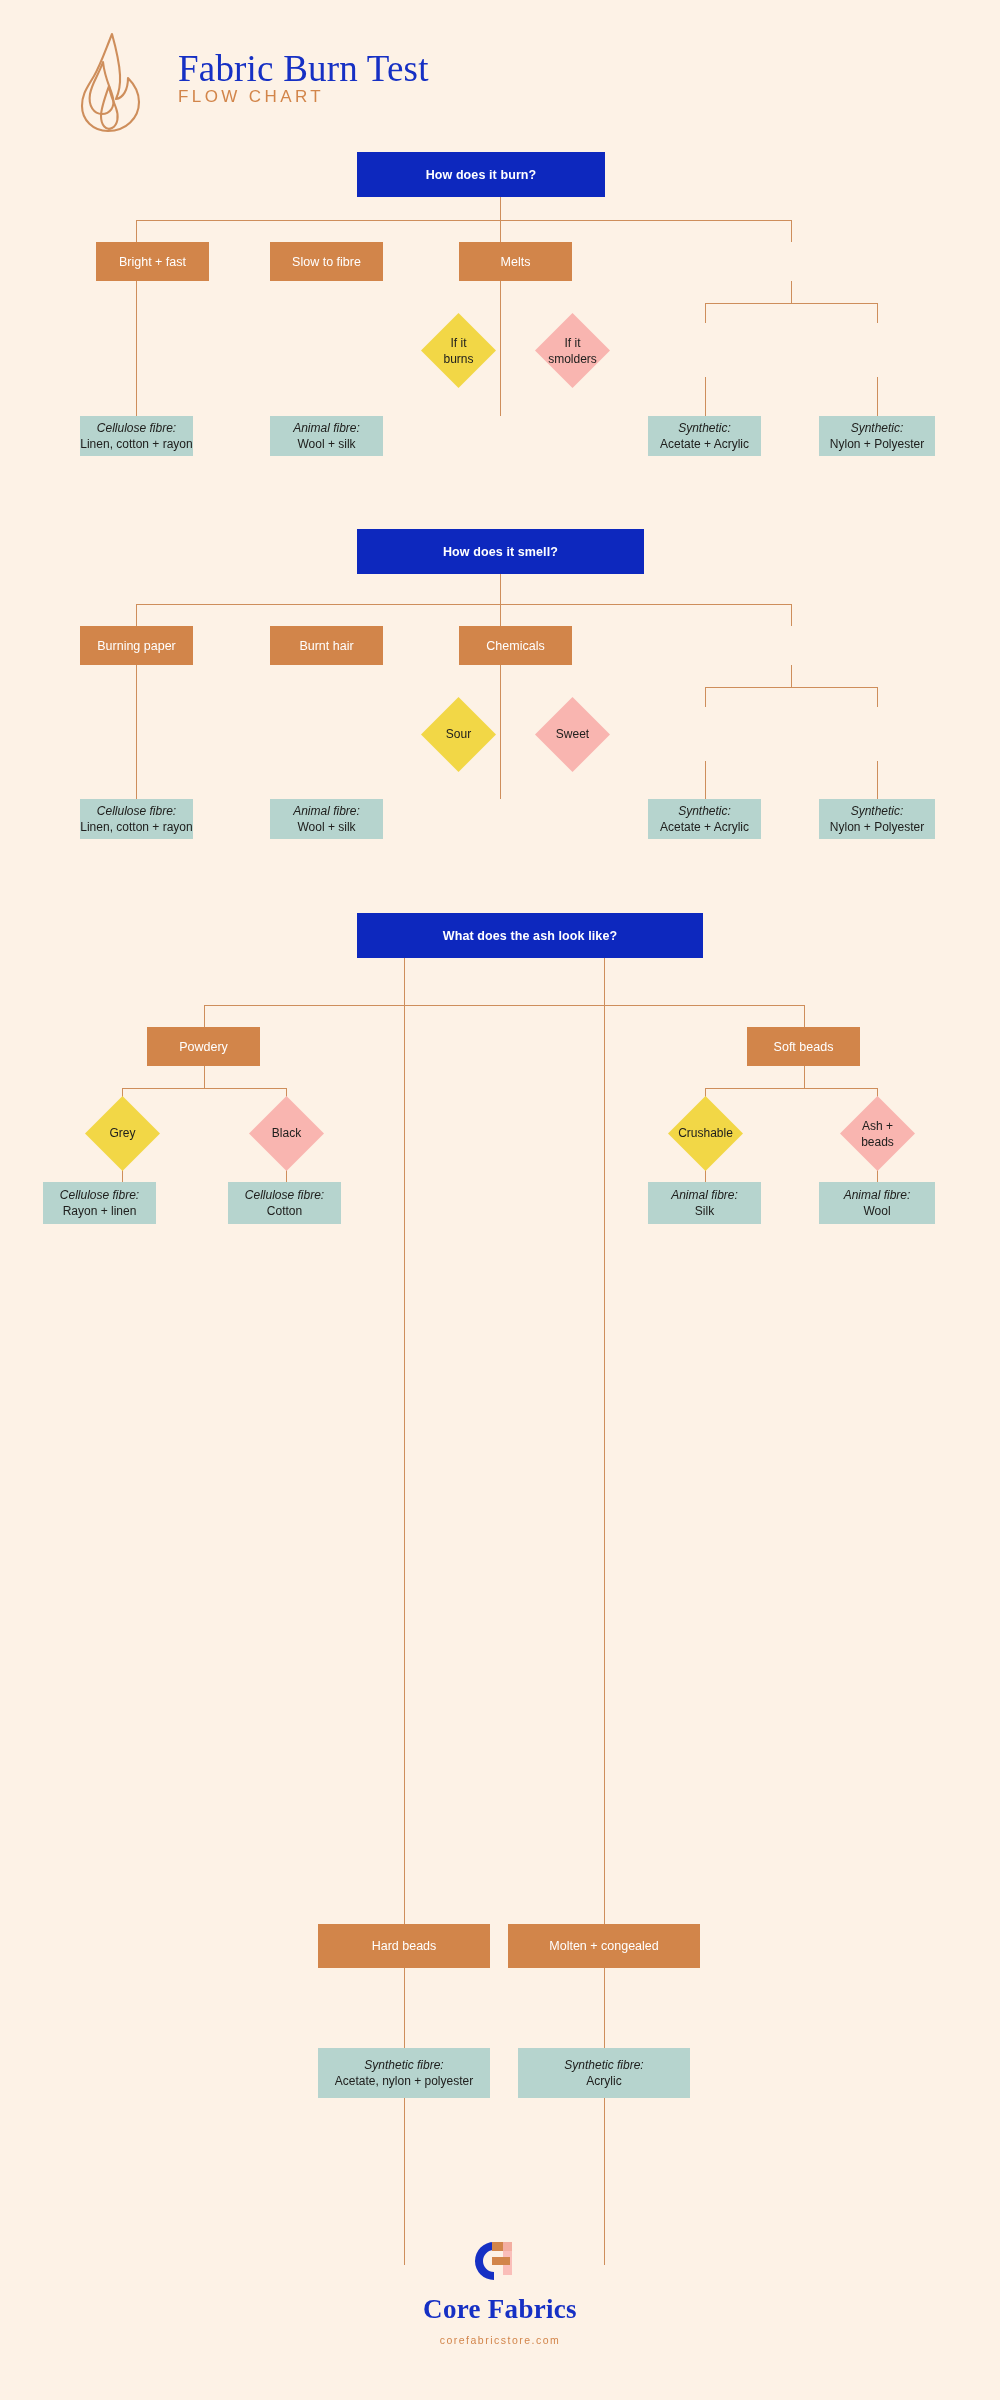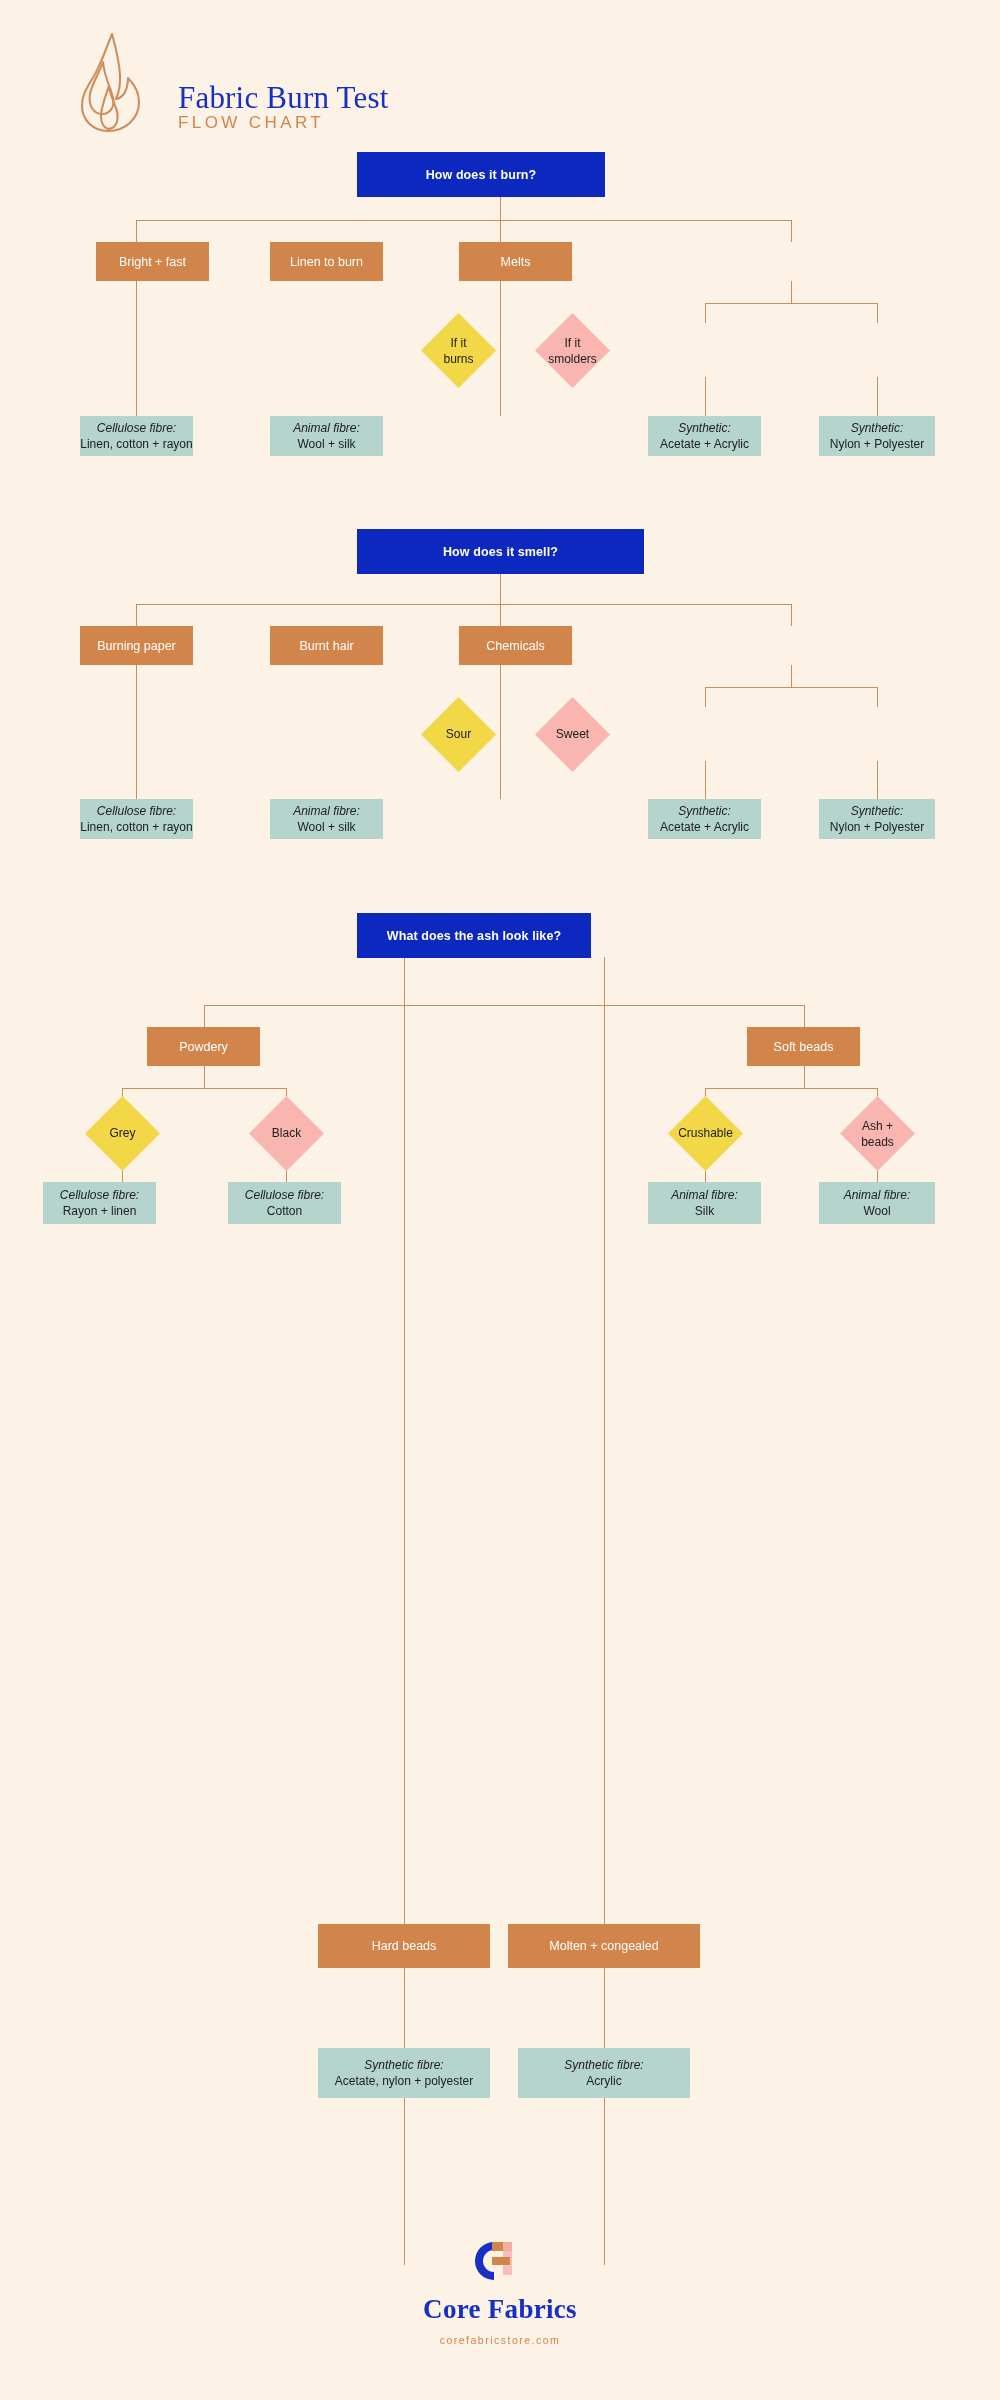--- a/index.html
+++ b/index.html
@@ -12,21 +12,21 @@
     -webkit-font-smoothing:antialiased;
   }
   .canvas{position:absolute;left:0;top:0;width:1000px;height:2400px;}
 
   
   .header{position:absolute;left:60px;top:28px;width:640px;height:110px;}
   .flame{position:absolute;left:0;top:0;width:100px;height:110px;}
   .title-wrap{position:absolute;left:118px;top:22px;}
   .title{
     font-family:"Liberation Serif", serif;
-    font-size:31px;color:#1630C4;letter-spacing:.2px;line-height:1;margin-top:32px;
+    font-size:37px;color:#1630C4;letter-spacing:.2px;line-height:1;
   }
   .subtitle{
     font-family:"Liberation Sans", sans-serif;
     font-size:17px;color:#D2854A;letter-spacing:3.4px;margin-top:0;
   }
 
   
   .node{position:absolute;box-sizing:border-box;display:flex;align-items:center;justify-content:center;text-align:center;}
 
   .q-box{
@@ -101,21 +101,21 @@
   <div class="ln v" style="left:791px;top:281px;height:22px;"></div>
   <div class="ln h" style="left:705px;top:303px;width:172px;"></div>
   <div class="ln v" style="left:705px;top:303px;height:20px;"></div>
   <div class="ln v" style="left:877px;top:303px;height:20px;"></div>
   <div class="ln v" style="left:705px;top:377px;height:39px;"></div>
   <div class="ln v" style="left:877px;top:377px;height:39px;"></div>
 
   <div class="node q-box" style="left:357px;top:152px;width:248px;height:45px;">How does it burn?</div>
 
   <div class="node opt-box" style="left:80px;top:242px;width:113px;height:39px;margin-left:16px;">Bright + fast</div>
-  <div class="node opt-box" style="left:270px;top:242px;width:113px;height:39px;">Linen to burn</div>
+  <div class="node opt-box" style="left:270px;top:242px;width:113px;height:39px;">Slow to fibre</div>
   <div class="node opt-box" style="left:459px;top:242px;width:113px;height:39px;">Melts</div>
 
   <div class="dia yellow" style="left:432px;top:324px;width:53px;height:53px;">
     <span class="lbl">
       <span>If it</span><br>
       <span>burns</span>
     </span>
   </div>
   <div class="dia pink" style="left:546px;top:324px;width:53px;height:53px;">
     <span class="lbl">
@@ -187,21 +187,21 @@
 
   <div class="ln v" style="left:404px;top:957px;height:78px;"></div>
   <div class="ln v" style="left:604px;top:957px;height:78px;"></div>
   <div class="ln h" style="left:204px;top:1005px;width:600px;"></div>
   <div class="ln v" style="left:204px;top:1005px;height:22px;"></div>
   <div class="ln v" style="left:804px;top:1005px;height:22px;"></div>
 
   <div class="ln v" style="left:404px;top:1005px;height:1260px;"></div>
   <div class="ln v" style="left:604px;top:1005px;height:1260px;"></div>
 
-  <div class="node q-box" style="left:357px;top:913px;width:234px;height:45px;">What does the ash look like?</div>
+  <div class="node q-box" style="left:357px;top:913px;width:346px;height:45px;">What does the ash look like?</div>
 
   <div class="node opt-box" style="left:147px;top:1027px;width:113px;height:39px;">Powdery</div>
   <div class="node opt-box" style="left:747px;top:1027px;width:113px;height:39px;">Soft beads</div>
 
   <div class="ln v" style="left:204px;top:1066px;height:22px;"></div>
   <div class="ln h" style="left:122px;top:1088px;width:164px;"></div>
   <div class="ln v" style="left:122px;top:1088px;height:19px;"></div>
   <div class="ln v" style="left:286px;top:1088px;height:19px;"></div>
   <div class="ln v" style="left:122px;top:1160px;height:22px;"></div>
   <div class="ln v" style="left:286px;top:1160px;height:22px;"></div>

